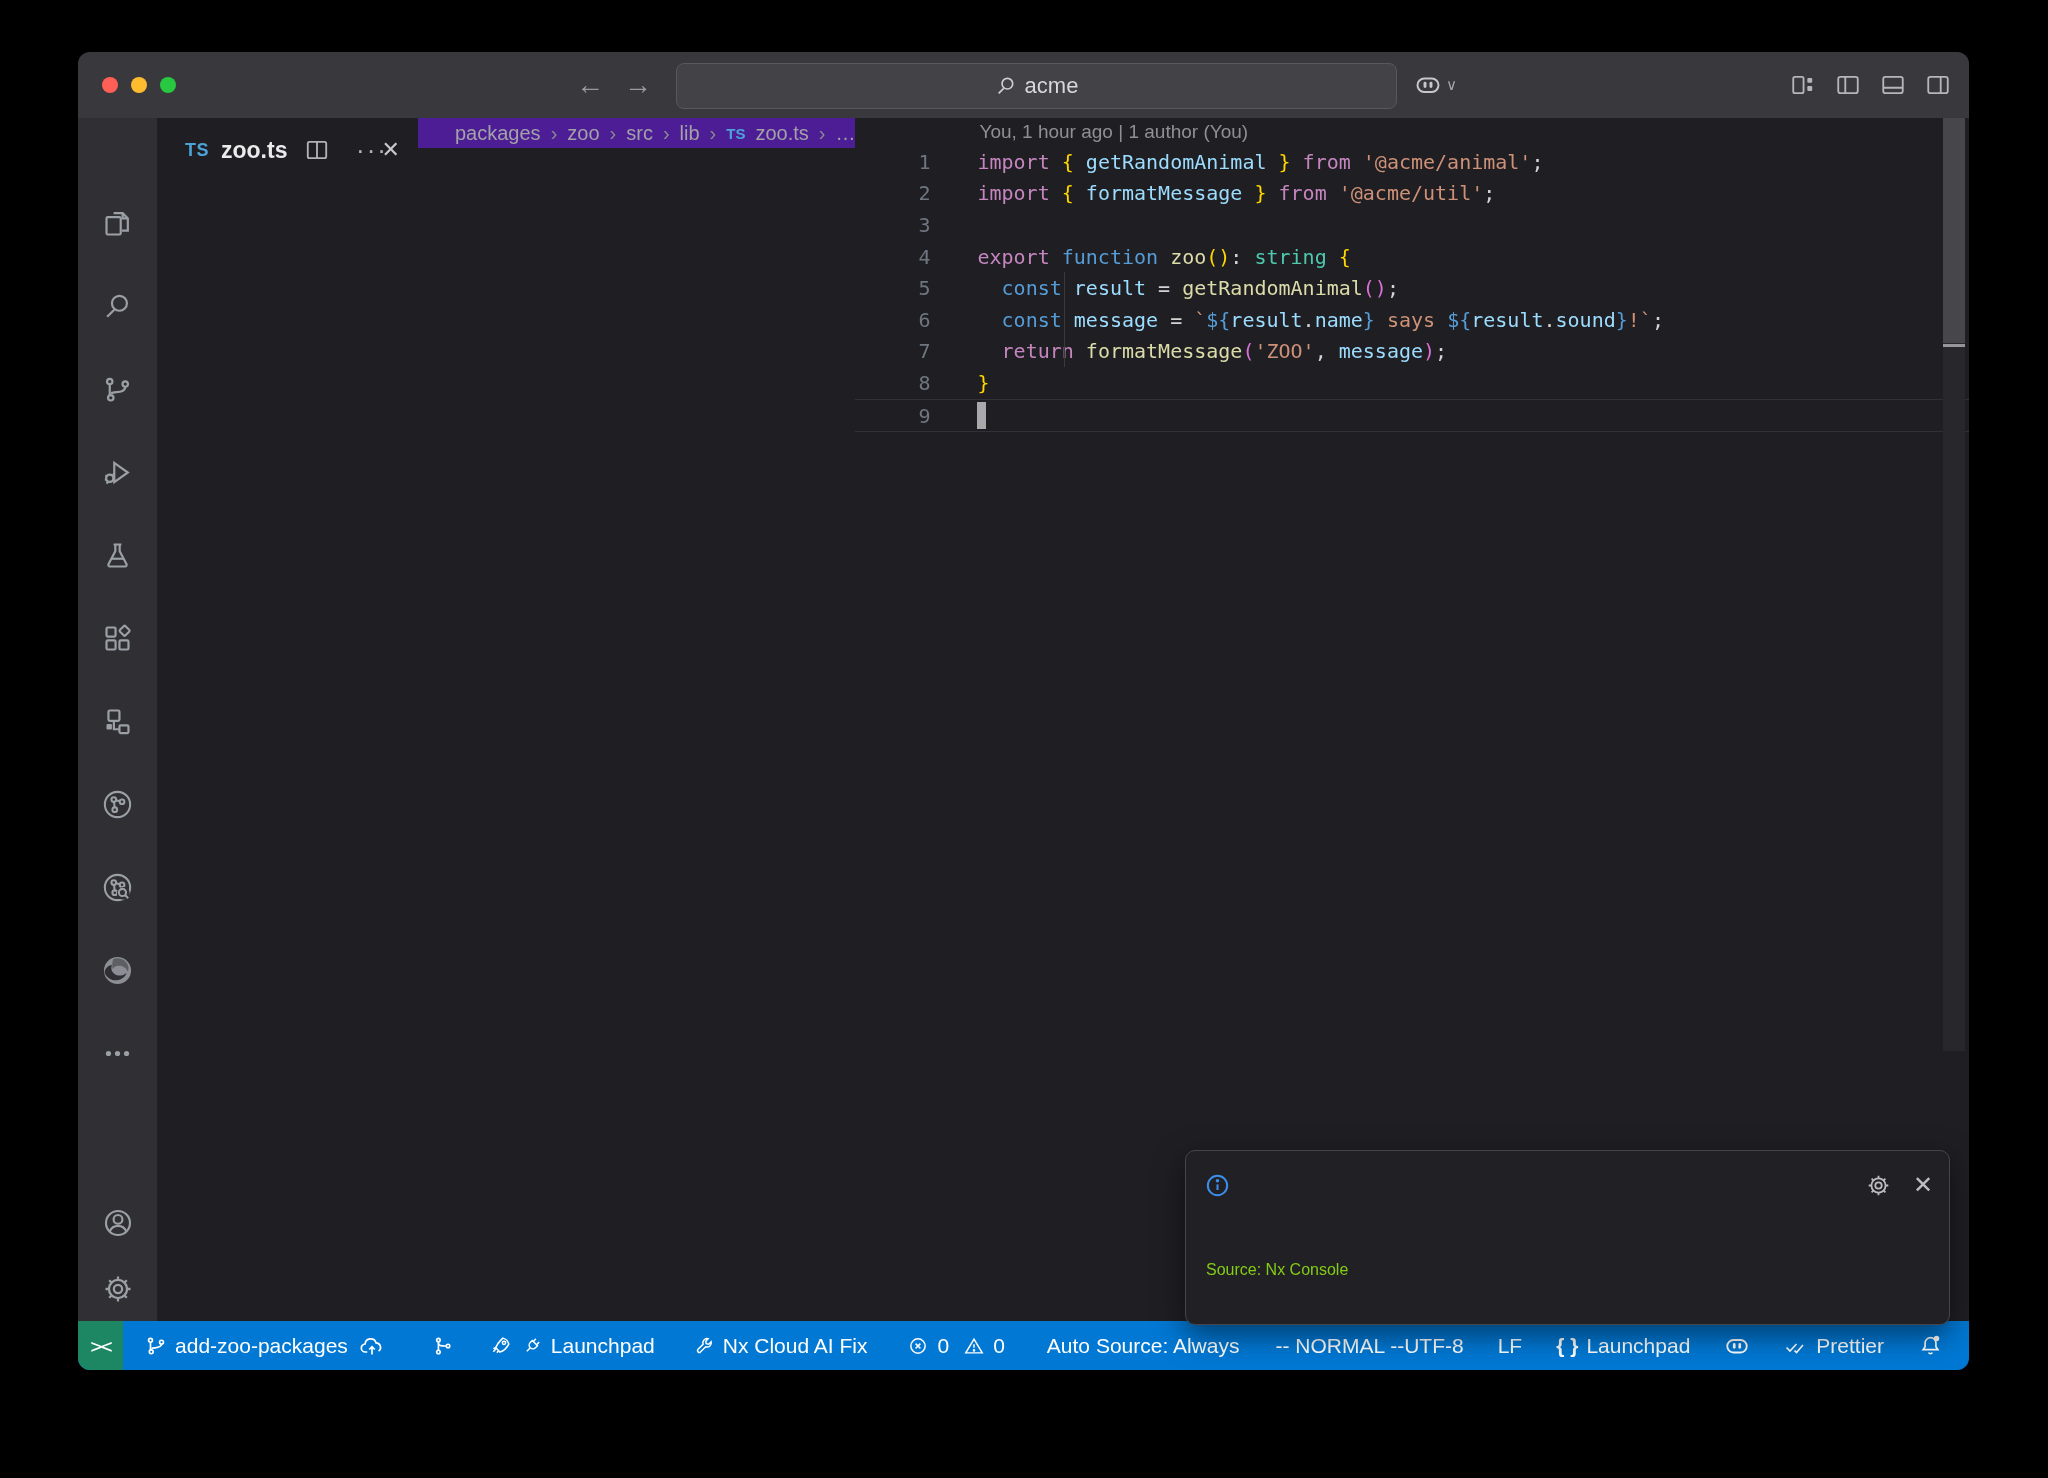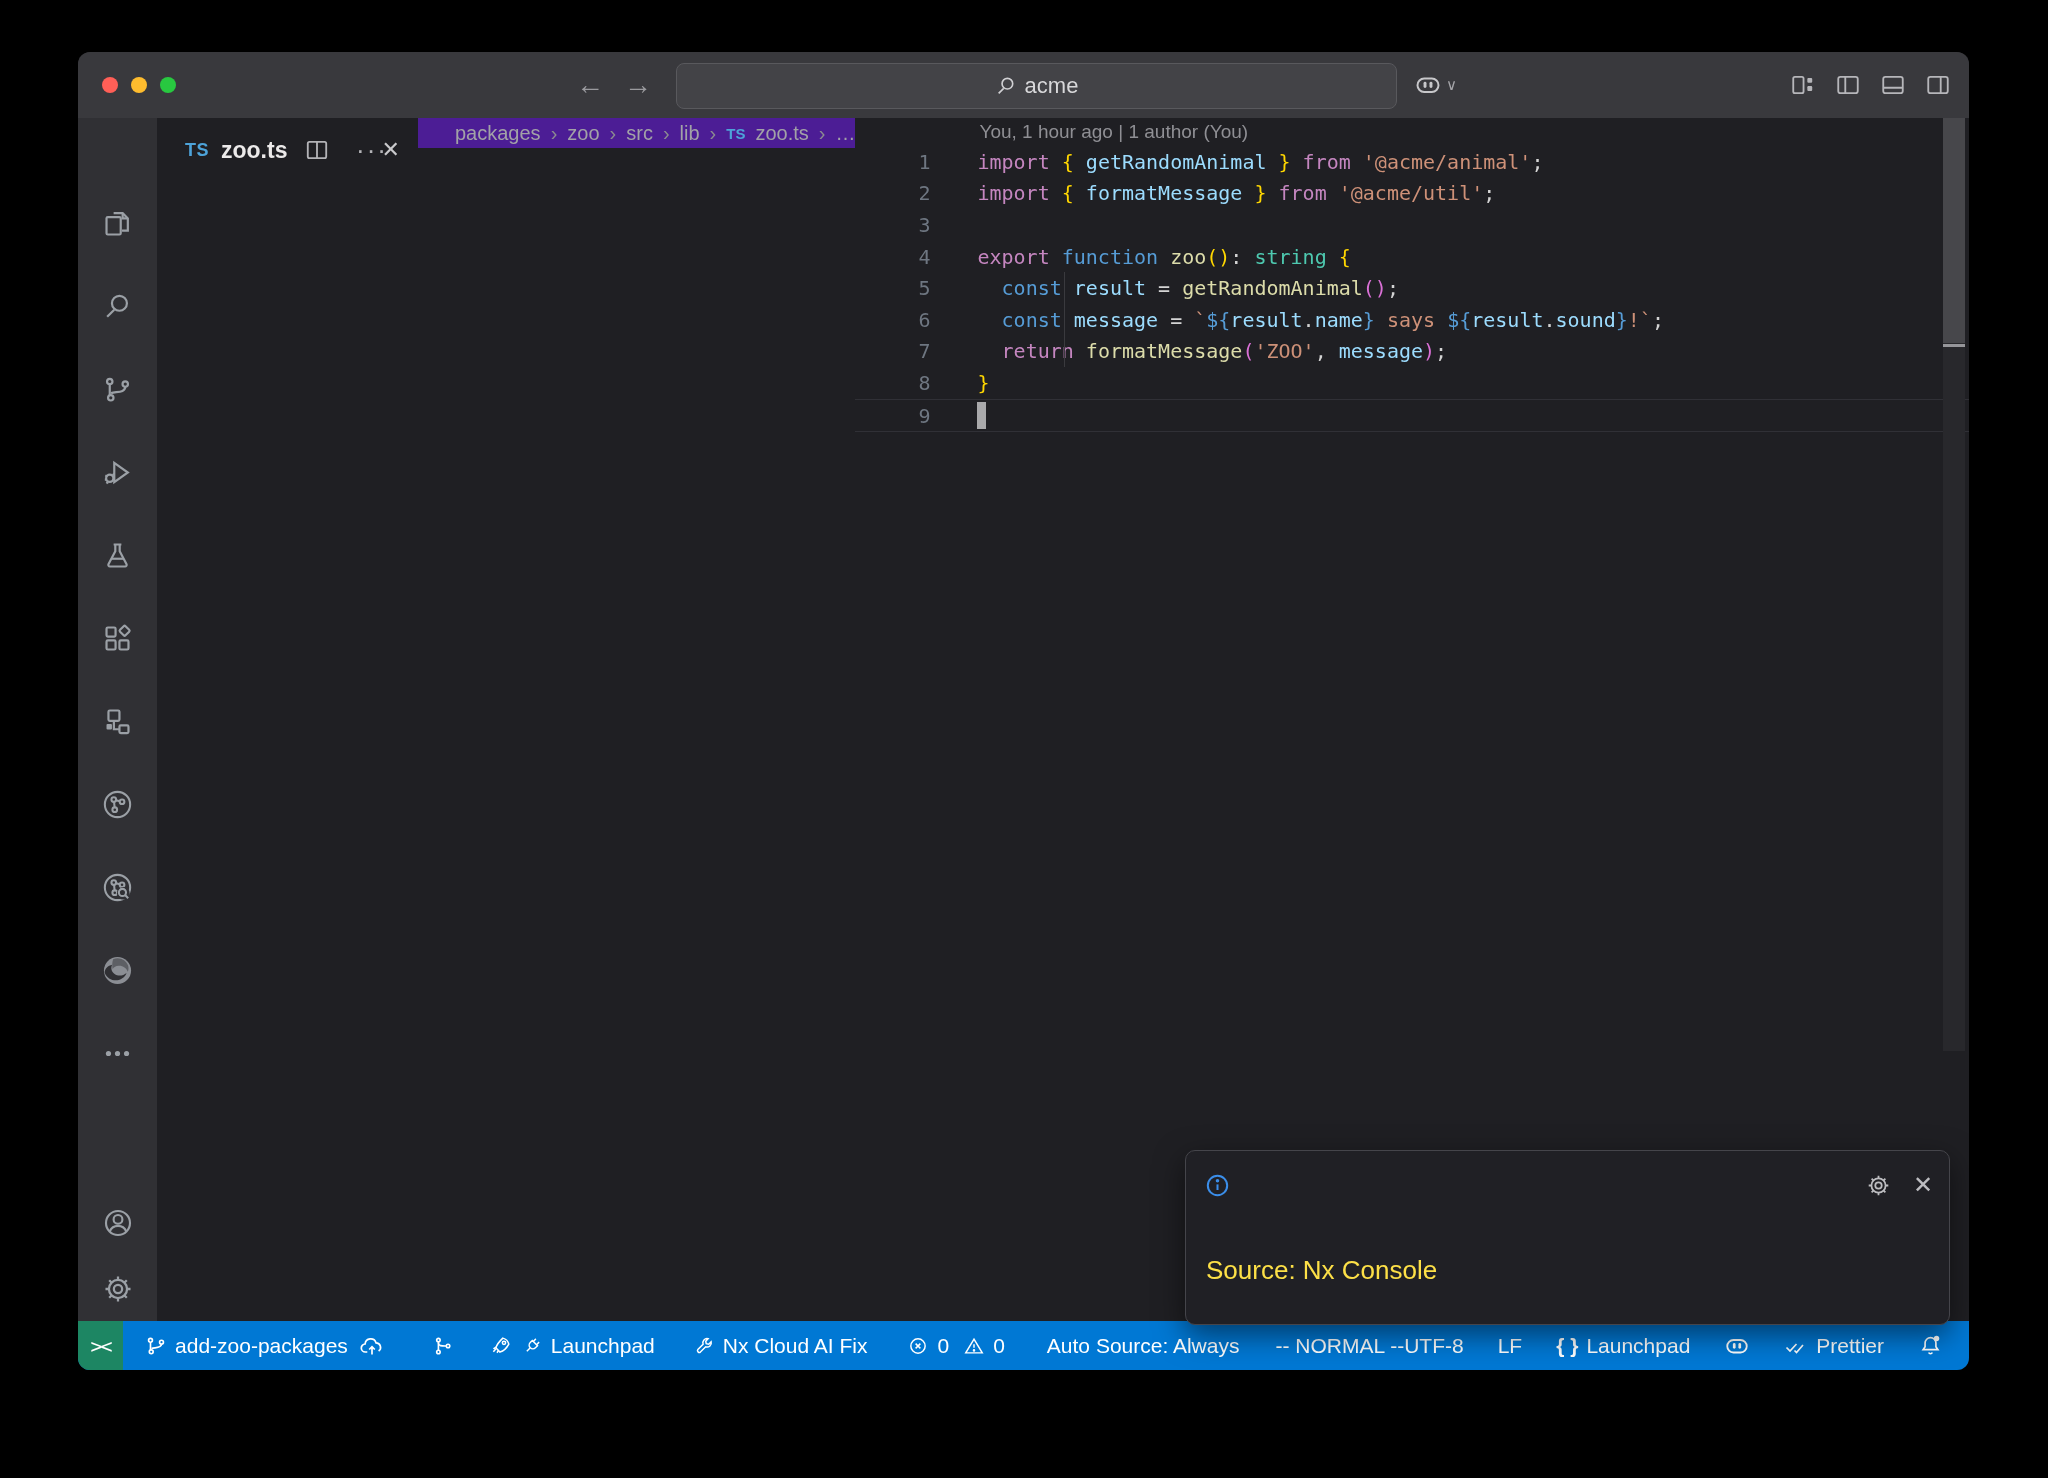--- a/index.html
+++ b/index.html
@@ -66,21 +66,21 @@
   
   .notification{position:absolute;left:1107px;top:1098px;width:765px;height:175px;
     background:#202025;border:1px solid #45454b;border-radius:10px;
     box-shadow:0 10px 30px rgba(0,0,0,.5);box-sizing:border-box;}
   .notif-head{display:flex;align-items:flex-start;padding:16px 16px 0 18px;gap:12px;}
   .notif-msg{width:640px;color:#d4d4d6;font-size:24px;line-height:36px;}
   .notif-icons{margin-left:auto;display:flex;gap:22px;align-items:center;color:#bdbdc1;padding-top:4px;}
   .notif-close{font-size:24px;}
   .notif-foot{position:absolute;left:20px;right:16px;bottom:30px;height:48px;
     display:flex;align-items:center;}
-  .notif-source{color:#fde047;font-size:26px;}
+  .notif-source{color:#84cc16;font-size:16px;}
   .notif-buttons{margin-left:auto;display:flex;gap:17px;}
   .btn{height:48px;display:flex;align-items:center;justify-content:center;
     font-size:22px;color:#fff;border-radius:4px;padding:0 22px;}
   .btn-primary{background:var(--accent,#0078d4);}
   .btn-secondary{background:#37373c;border:1px solid #47474c;box-sizing:border-box;}
   svg{display:block;}
 </style>
 </head>
 <body>
 

